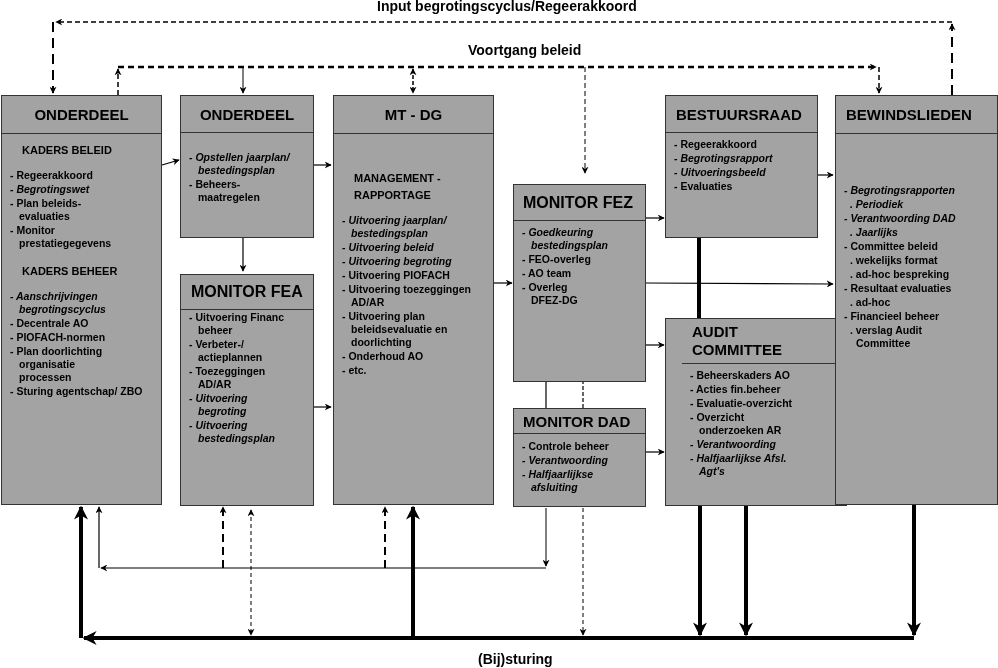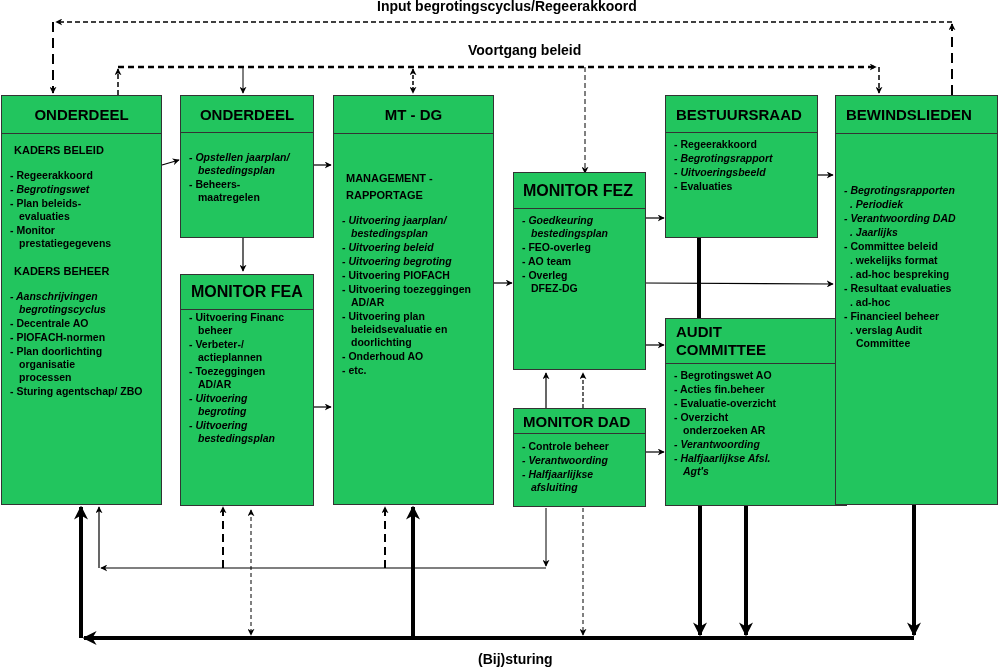--- a/index.html
+++ b/index.html
@@ -1,28 +1,28 @@
 <!DOCTYPE html>
 <html><head>
 <meta charset="utf-8">
 <style>
   html, body { margin: 0; padding: 0; background: #ffffff; }
   body { width: 998px; height: 668px; position: relative; overflow: hidden;
          font-family: "Liberation Sans", sans-serif; color: #000; }
   #wires { position: absolute; left: 0; top: 0; width: 998px; height: 668px; }
   .lbl { position: absolute; font-weight: bold; font-size: 14px; white-space: nowrap; }
-  .box { position: absolute; border: 1.5px solid #333; background: #22c55e; box-sizing: border-box; }
+  .box { position: absolute; border: 1.5px solid #333; background: #a3a3a3; box-sizing: border-box; }
   .box .hd { border-bottom: 1.5px solid #333; font-weight: bold; font-size: 15px;
              box-sizing: border-box; display: flex; align-items: center; padding-left: 12px; }
   .box .hd.c { justify-content: center; padding-left: 0; }
   .box .bd { padding: 6px 8px 0 8px; font-size: 10.5px; font-weight: bold; line-height: 13px; }
   .it { display: block; margin-bottom: 1px; padding-left: 9px; text-indent: -9px; }
   .it.i { font-style: italic; }
   .it.sub { padding-left: 12px; text-indent: -6px; }
-  .sec { display: block; font-size: 11px; margin: 4px 0 8px 4px; }
+  .sec { display: block; font-size: 11px; margin: 4px 0 8px 12px; }
   .gap { display: block; height: 10px; }
 </style>
 </head>
 <body>
 
 <svg id="wires" xmlns="http://www.w3.org/2000/svg">
   <defs>
     <marker id="ah" viewBox="0 0 10 10" refX="9" refY="5" markerWidth="7" markerHeight="7" orient="auto-start-reverse" markerUnits="userSpaceOnUse">
       <path d="M0,0 L10,5 L0,10 L3,5 z" fill="#000"></path>
     </marker>
@@ -132,21 +132,21 @@
     <span class="it i">- Uitvoering beleid</span>
     <span class="it i">- Uitvoering begroting</span>
     <span class="it">- Uitvoering PIOFACH</span>
     <span class="it" style="width:125px;">- Uitvoering toezeggingen AD/AR</span>
     <span class="it" style="width:120px;">- Uitvoering plan beleidsevaluatie en doorlichting</span>
     <span class="it">- Onderhoud AO</span>
     <span class="it">- etc.</span>
   </div>
 </div>
 
-<div class="box" style="left:513px; top:172px; width:133px; height:198px;">
+<div class="box" style="left:513px; top:184px; width:133px; height:198px;">
   <div class="hd" style="height:36px; font-size:16px; padding-left:9px;">MONITOR FEZ</div>
   <div class="bd" style="padding-top:5px;">
     <span class="it i" style="width:90px;">- Goedkeuring bestedingsplan</span>
     <span class="it">- FEO-overleg</span>
     <span class="it">- AO team</span>
     <span class="it" style="width:70px;">- Overleg DFEZ-DG</span>
   </div>
 </div>
 
 <div class="box" style="left:513px; top:408px; width:133px; height:99px;">
@@ -161,25 +161,25 @@
 <div class="box" style="left:665px; top:95px; width:153px; height:143px;">
   <div class="hd" style="height:37px; padding-left:10px;">BESTUURSRAAD</div>
   <div class="bd" style="padding-top:5px;">
     <span class="it">- Regeerakkoord</span>
     <span class="it i">- Begrotingsrapport</span>
     <span class="it i">- Uitvoeringsbeeld</span>
     <span class="it">- Evaluaties</span>
   </div>
 </div>
 
-<div class="box" style="left:665px; top:318px; width:182px; height:188px;">
+<div class="box" style="left:665px; top:318px; width:182px; height:188px;padding-left:16px;">
   <div class="hd" style="height:44px; padding-left:10px; width:110px; line-height:18px; border-bottom:none;">AUDIT COMMITTEE</div>
   <div style="border-top:1.5px solid #333;"></div>
   <div class="bd" style="padding-top:5px;">
-    <span class="it">- Begrotingswet AO</span>
+    <span class="it">- Beheerskaders AO</span>
     <span class="it">- Acties fin.beheer</span>
     <span class="it">- Evaluatie-overzicht</span>
     <span class="it" style="width:100px;">- Overzicht onderzoeken AR</span>
     <span class="it i">- Verantwoording</span>
     <span class="it i" style="width:90px;">- Halfjaarlijkse Afsl. Agt's</span>
   </div>
 </div>
 
 <div class="box" style="left:835px; top:95px; width:163px; height:410px;">
   <div class="hd" style="height:38px; padding-left:10px;">BEWINDSLIEDEN</div>

